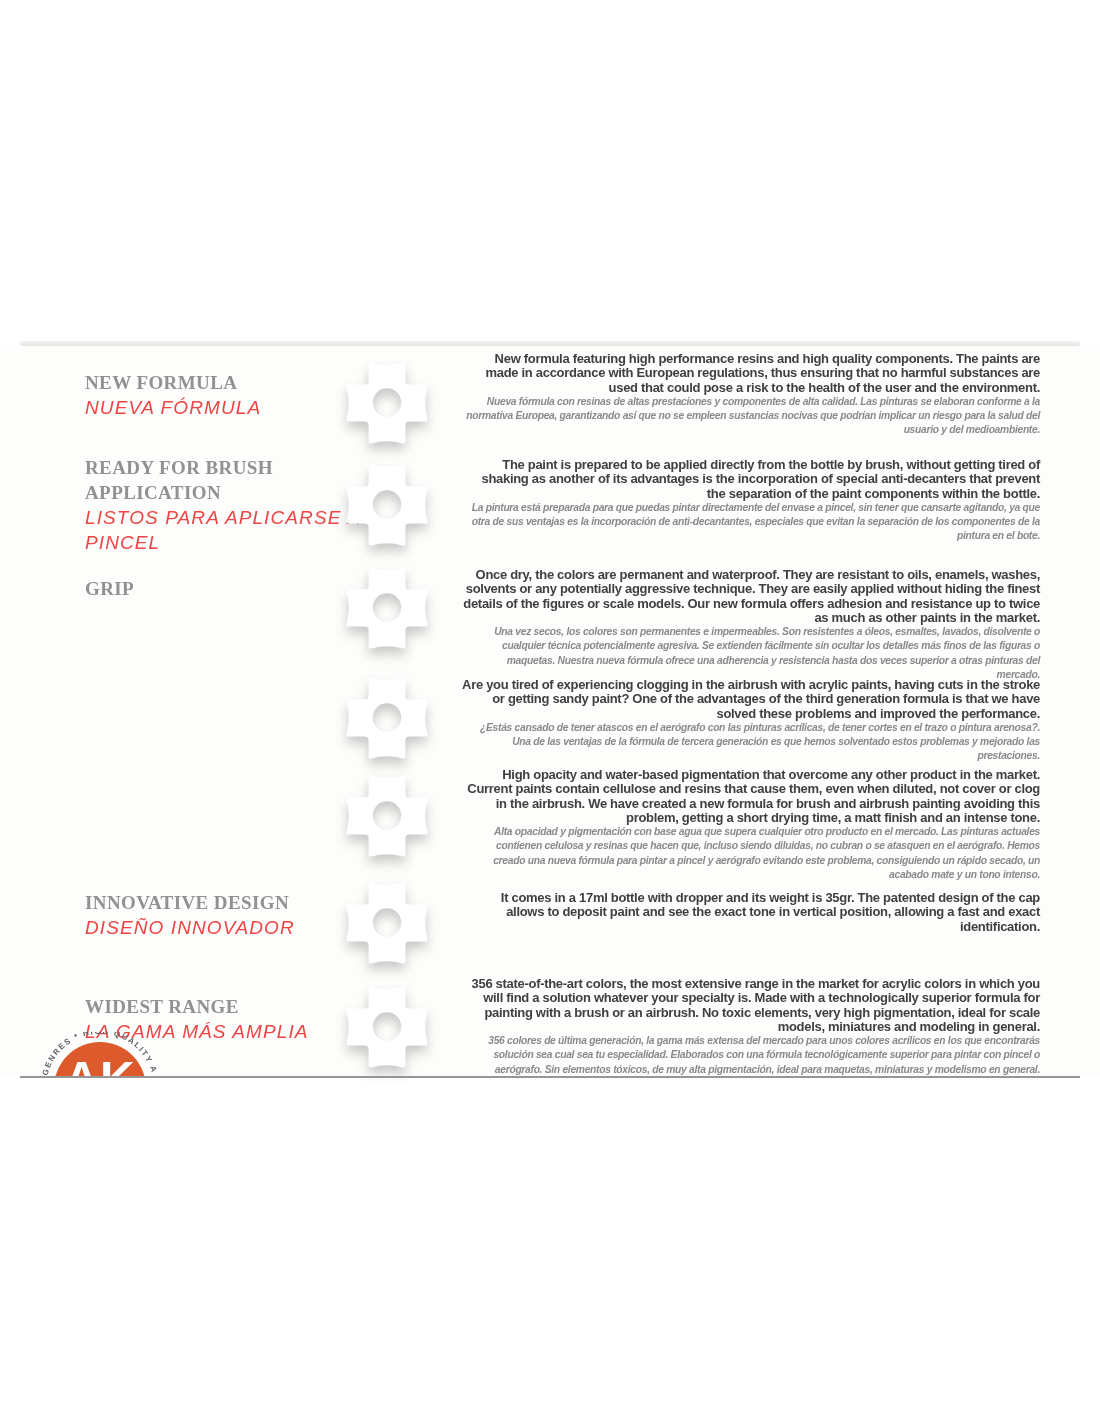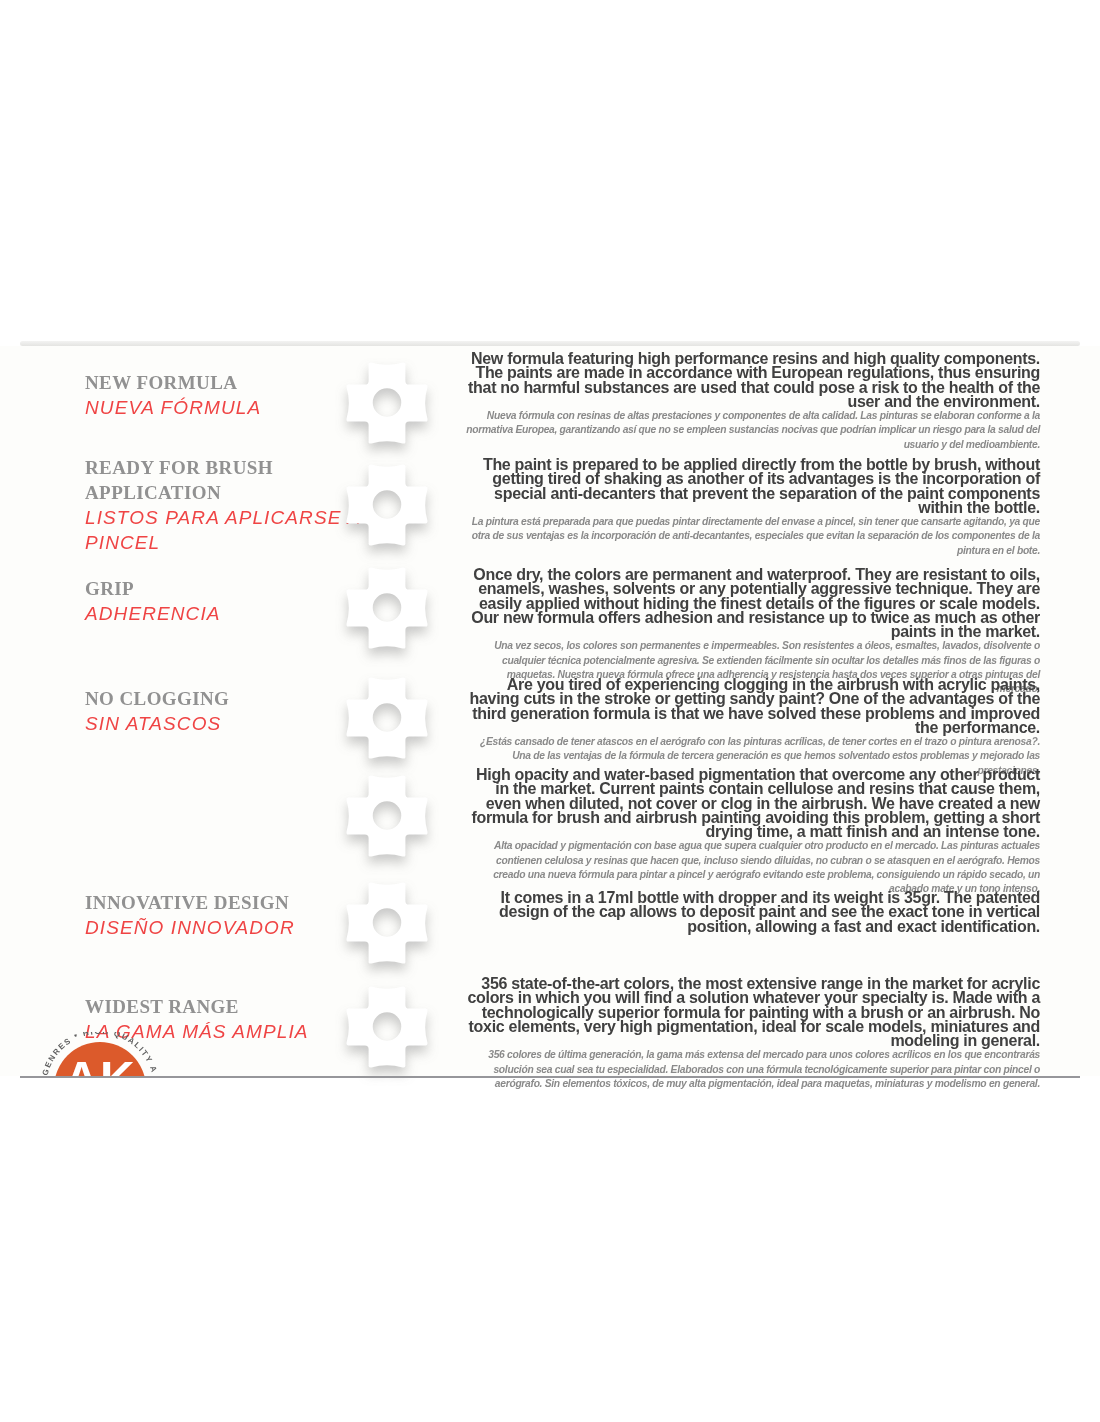--- a/index.html
+++ b/index.html
@@ -60,21 +60,21 @@
     overflow: visible;
     filter: drop-shadow(0 7px 6px rgba(80,80,80,0.30));
   }
   .body-block {
     position: absolute;
     left: 462px;
     width: 578px;
     text-align: right;
   }
   .body-en {
-    font-size: 16px;
+    font-size: 13px;
     font-weight: 700;
     letter-spacing: -0.3px;
     line-height: 14.3px;
     color: #404040;
   }
   .body-es {
     font-size: 10.3px;
     font-weight: 700;
     font-style: italic;
     letter-spacing: -0.3px;
@@ -132,36 +132,31 @@
         <path fill="#ffffff" fill-rule="evenodd" d="M33 6 Q50 11 67 6 Q70.6 5.4 70 9 L70 26 Q70 30 74 30 L91 30 Q94.6 29.4 94 33 Q89 50 94 67 Q94.6 70.6 91 70 L74 70 Q70 70 70 74 L70 91 Q70.6 94.6 67 94 Q50 89 33 94 Q29.4 94.6 30 91 L30 74 Q30 70 26 70 L9 70 Q5.4 70.6 6 67 Q11 50 6 33 Q5.4 29.4 9 30 L26 30 Q30 30 30 26 L30 9 Q29.4 5.4 33 6 Z M50 34 A15.5 15.5 0 1 0 50 65 A15.5 15.5 0 1 0 50 34 Z"></path>
       </svg>
   </div>
   <div class="body-block" style="top:458px">
     <div class="body-en">The paint is prepared to be applied directly from the bottle by brush, without getting tired of shaking as another of its advantages is the incorporation of special anti-decanters that prevent the separation of the paint components within the bottle.</div>
     <div class="body-es">La pintura está preparada para que puedas pintar directamente del envase a pincel, sin tener que cansarte agitando, ya que otra de sus ventajas es la incorporación de anti-decantantes, especiales que evitan la separación de los componentes de la pintura en el bote.</div>
   </div>
 
   <div class="heading" style="top:576px">
     <div class="heading-en">GRIP</div>
-    <div class="heading-es">ADHERENCIA</div>
   </div>
   <div class="cap-icon" style="top:562px">
     <svg width="92" height="92" viewBox="0 0 100 100">
         <path fill="#ffffff" fill-rule="evenodd" d="M33 6 Q50 11 67 6 Q70.6 5.4 70 9 L70 26 Q70 30 74 30 L91 30 Q94.6 29.4 94 33 Q89 50 94 67 Q94.6 70.6 91 70 L74 70 Q70 70 70 74 L70 91 Q70.6 94.6 67 94 Q50 89 33 94 Q29.4 94.6 30 91 L30 74 Q30 70 26 70 L9 70 Q5.4 70.6 6 67 Q11 50 6 33 Q5.4 29.4 9 30 L26 30 Q30 30 30 26 L30 9 Q29.4 5.4 33 6 Z M50 34 A15.5 15.5 0 1 0 50 65 A15.5 15.5 0 1 0 50 34 Z"></path>
       </svg>
   </div>
   <div class="body-block" style="top:568px">
     <div class="body-en">Once dry, the colors are permanent and waterproof. They are resistant to oils, enamels, washes, solvents or any potentially aggressive technique. They are easily applied without hiding the finest details of the figures or scale models. Our new formula offers adhesion and resistance up to twice as much as other paints in the market.</div>
     <div class="body-es">Una vez secos, los colores son permanentes e impermeables. Son resistentes a óleos, esmaltes, lavados, disolvente o cualquier técnica potencialmente agresiva. Se extienden fácilmente sin ocultar los detalles más finos de las figuras o maquetas. Nuestra nueva fórmula ofrece una adherencia y resistencia hasta dos veces superior a otras pinturas del mercado.</div>
   </div>
 
-  <div class="heading" style="top:686px">
-    <div class="heading-en">NO CLOGGING</div>
-    <div class="heading-es">SIN ATASCOS</div>
-  </div>
   <div class="cap-icon" style="top:672px">
     <svg width="92" height="92" viewBox="0 0 100 100">
         <path fill="#ffffff" fill-rule="evenodd" d="M33 6 Q50 11 67 6 Q70.6 5.4 70 9 L70 26 Q70 30 74 30 L91 30 Q94.6 29.4 94 33 Q89 50 94 67 Q94.6 70.6 91 70 L74 70 Q70 70 70 74 L70 91 Q70.6 94.6 67 94 Q50 89 33 94 Q29.4 94.6 30 91 L30 74 Q30 70 26 70 L9 70 Q5.4 70.6 6 67 Q11 50 6 33 Q5.4 29.4 9 30 L26 30 Q30 30 30 26 L30 9 Q29.4 5.4 33 6 Z M50 34 A15.5 15.5 0 1 0 50 65 A15.5 15.5 0 1 0 50 34 Z"></path>
       </svg>
   </div>
   <div class="body-block" style="top:678px">
     <div class="body-en">Are you tired of experiencing clogging in the airbrush with acrylic paints, having cuts in the stroke or getting sandy paint? One of the advantages of the third generation formula is that we have solved these problems and improved the performance.</div>
     <div class="body-es">¿Estás cansado de tener atascos en el aerógrafo con las pinturas acrílicas, de tener cortes en el trazo o pintura arenosa?. Una de las ventajas de la fórmula de tercera generación es que hemos solventado estos problemas y mejorado las prestaciones.</div>
   </div>
 

